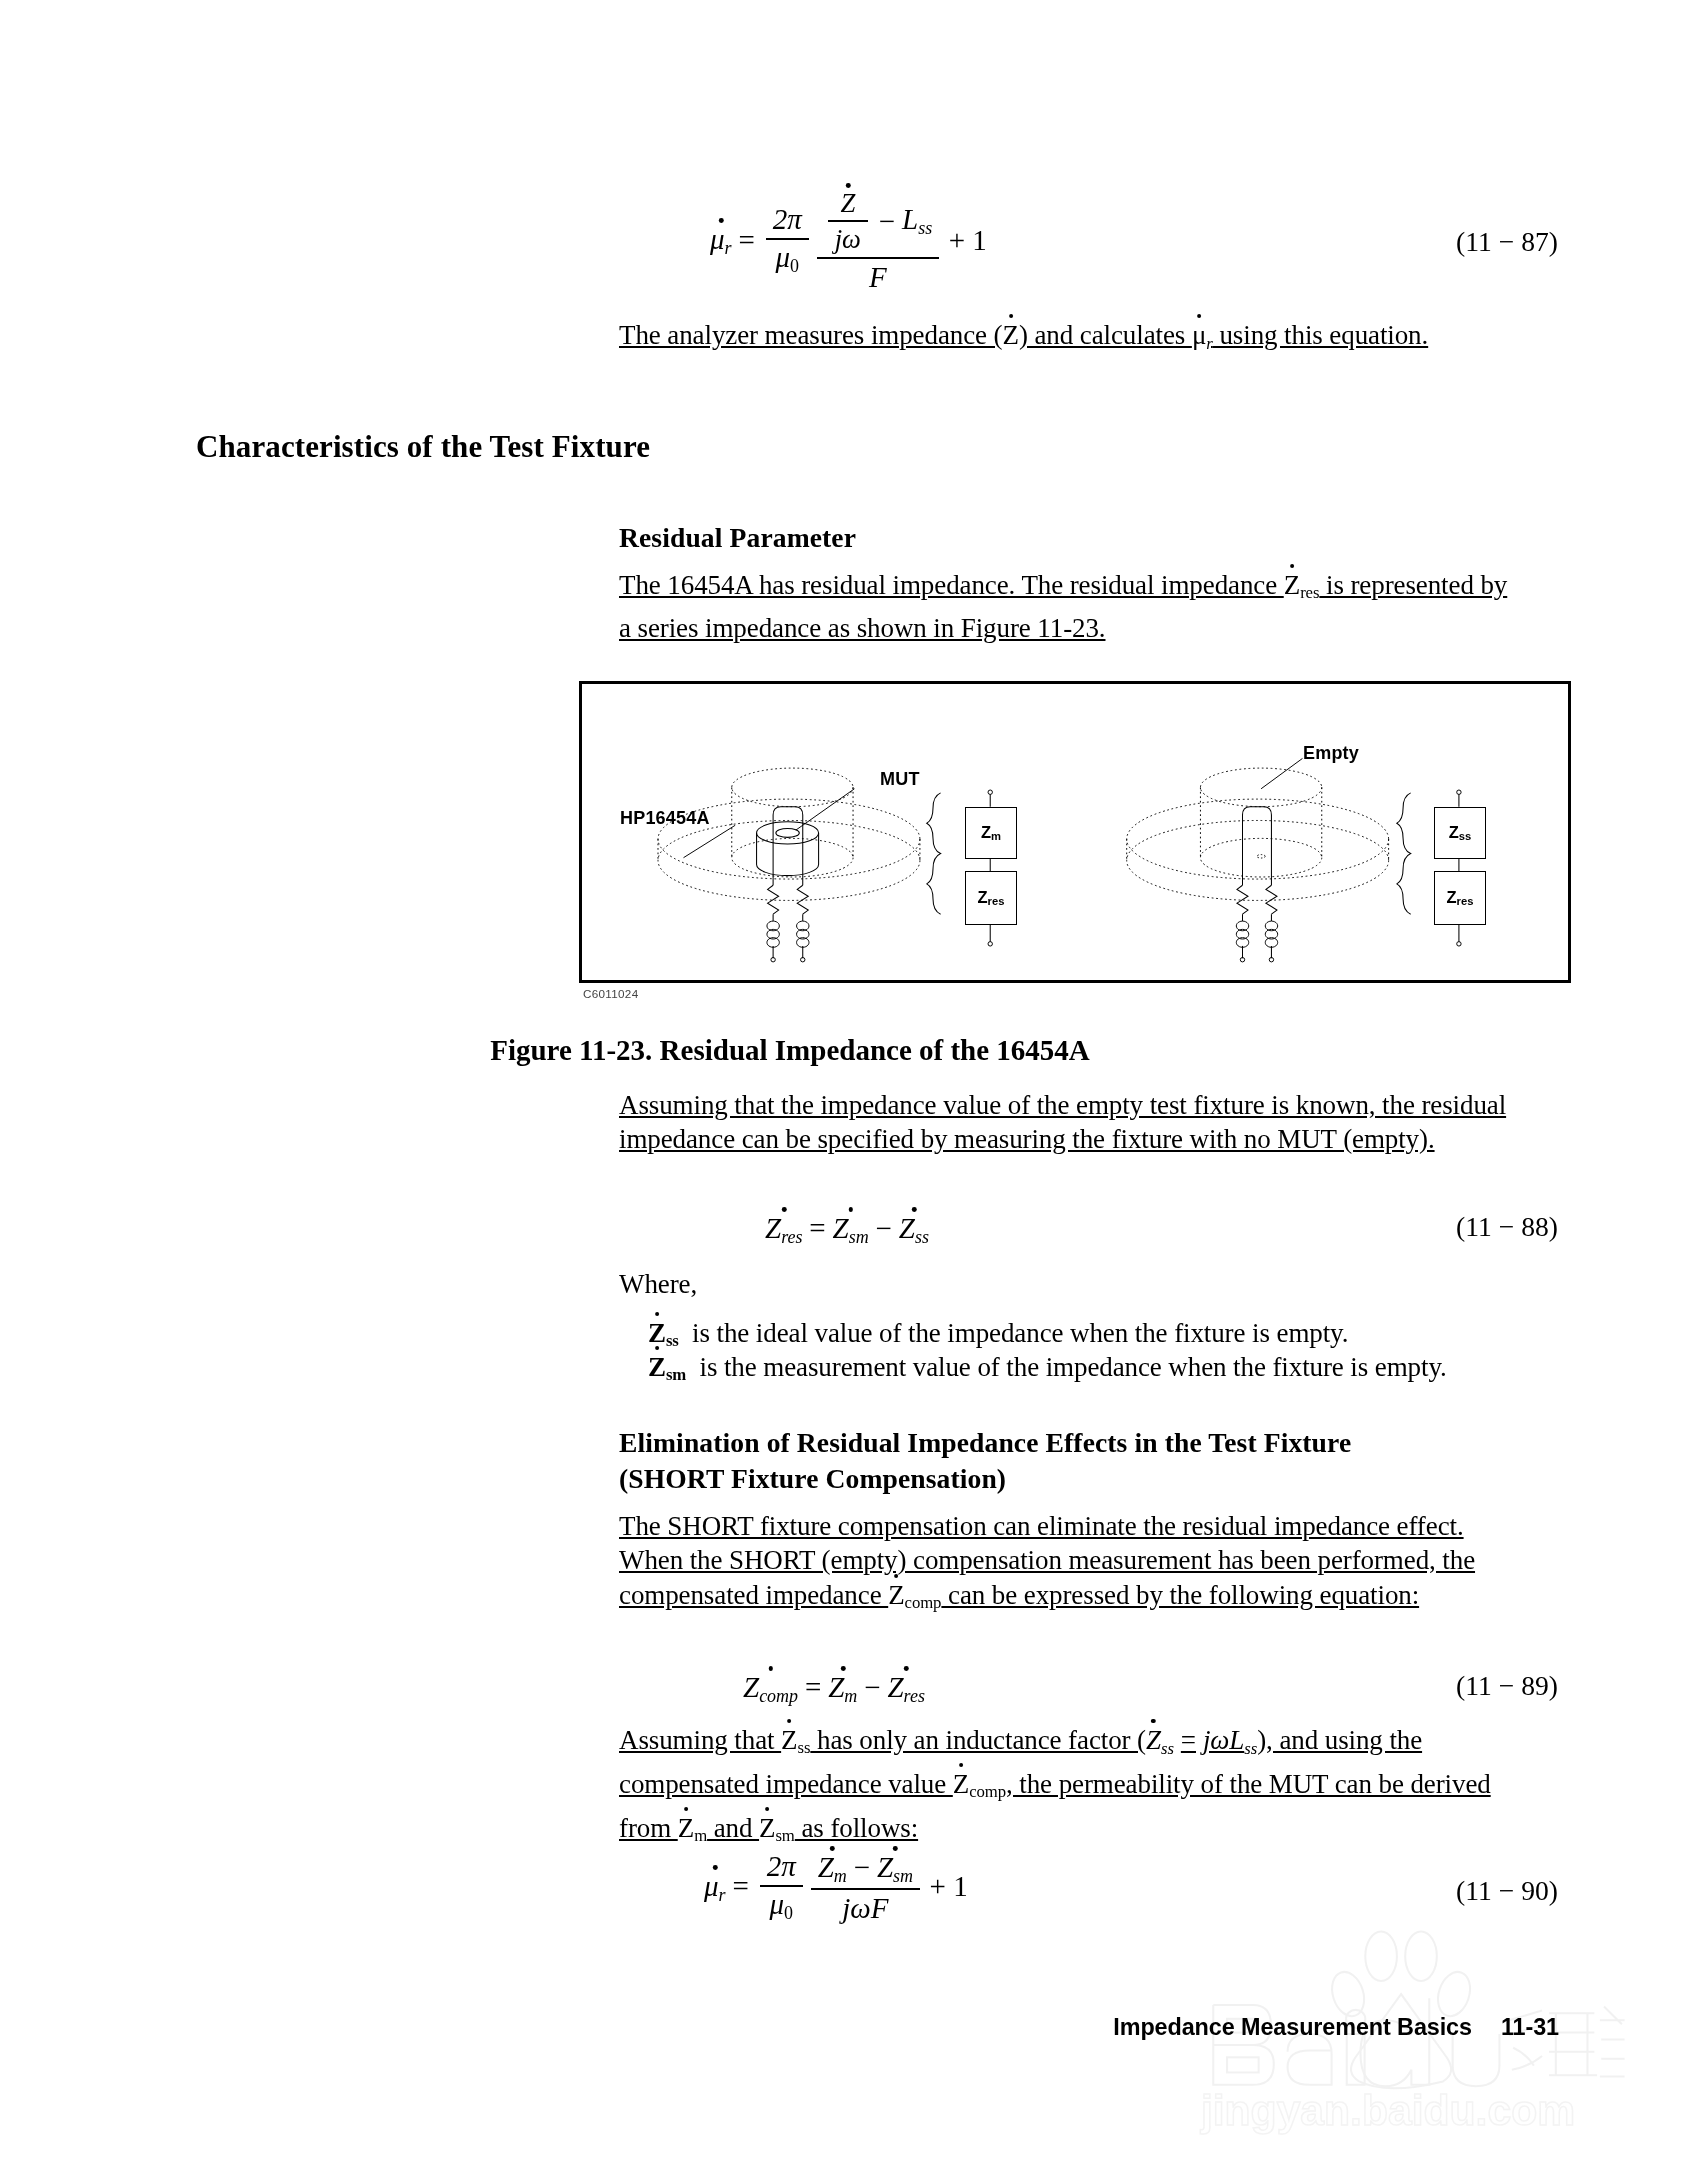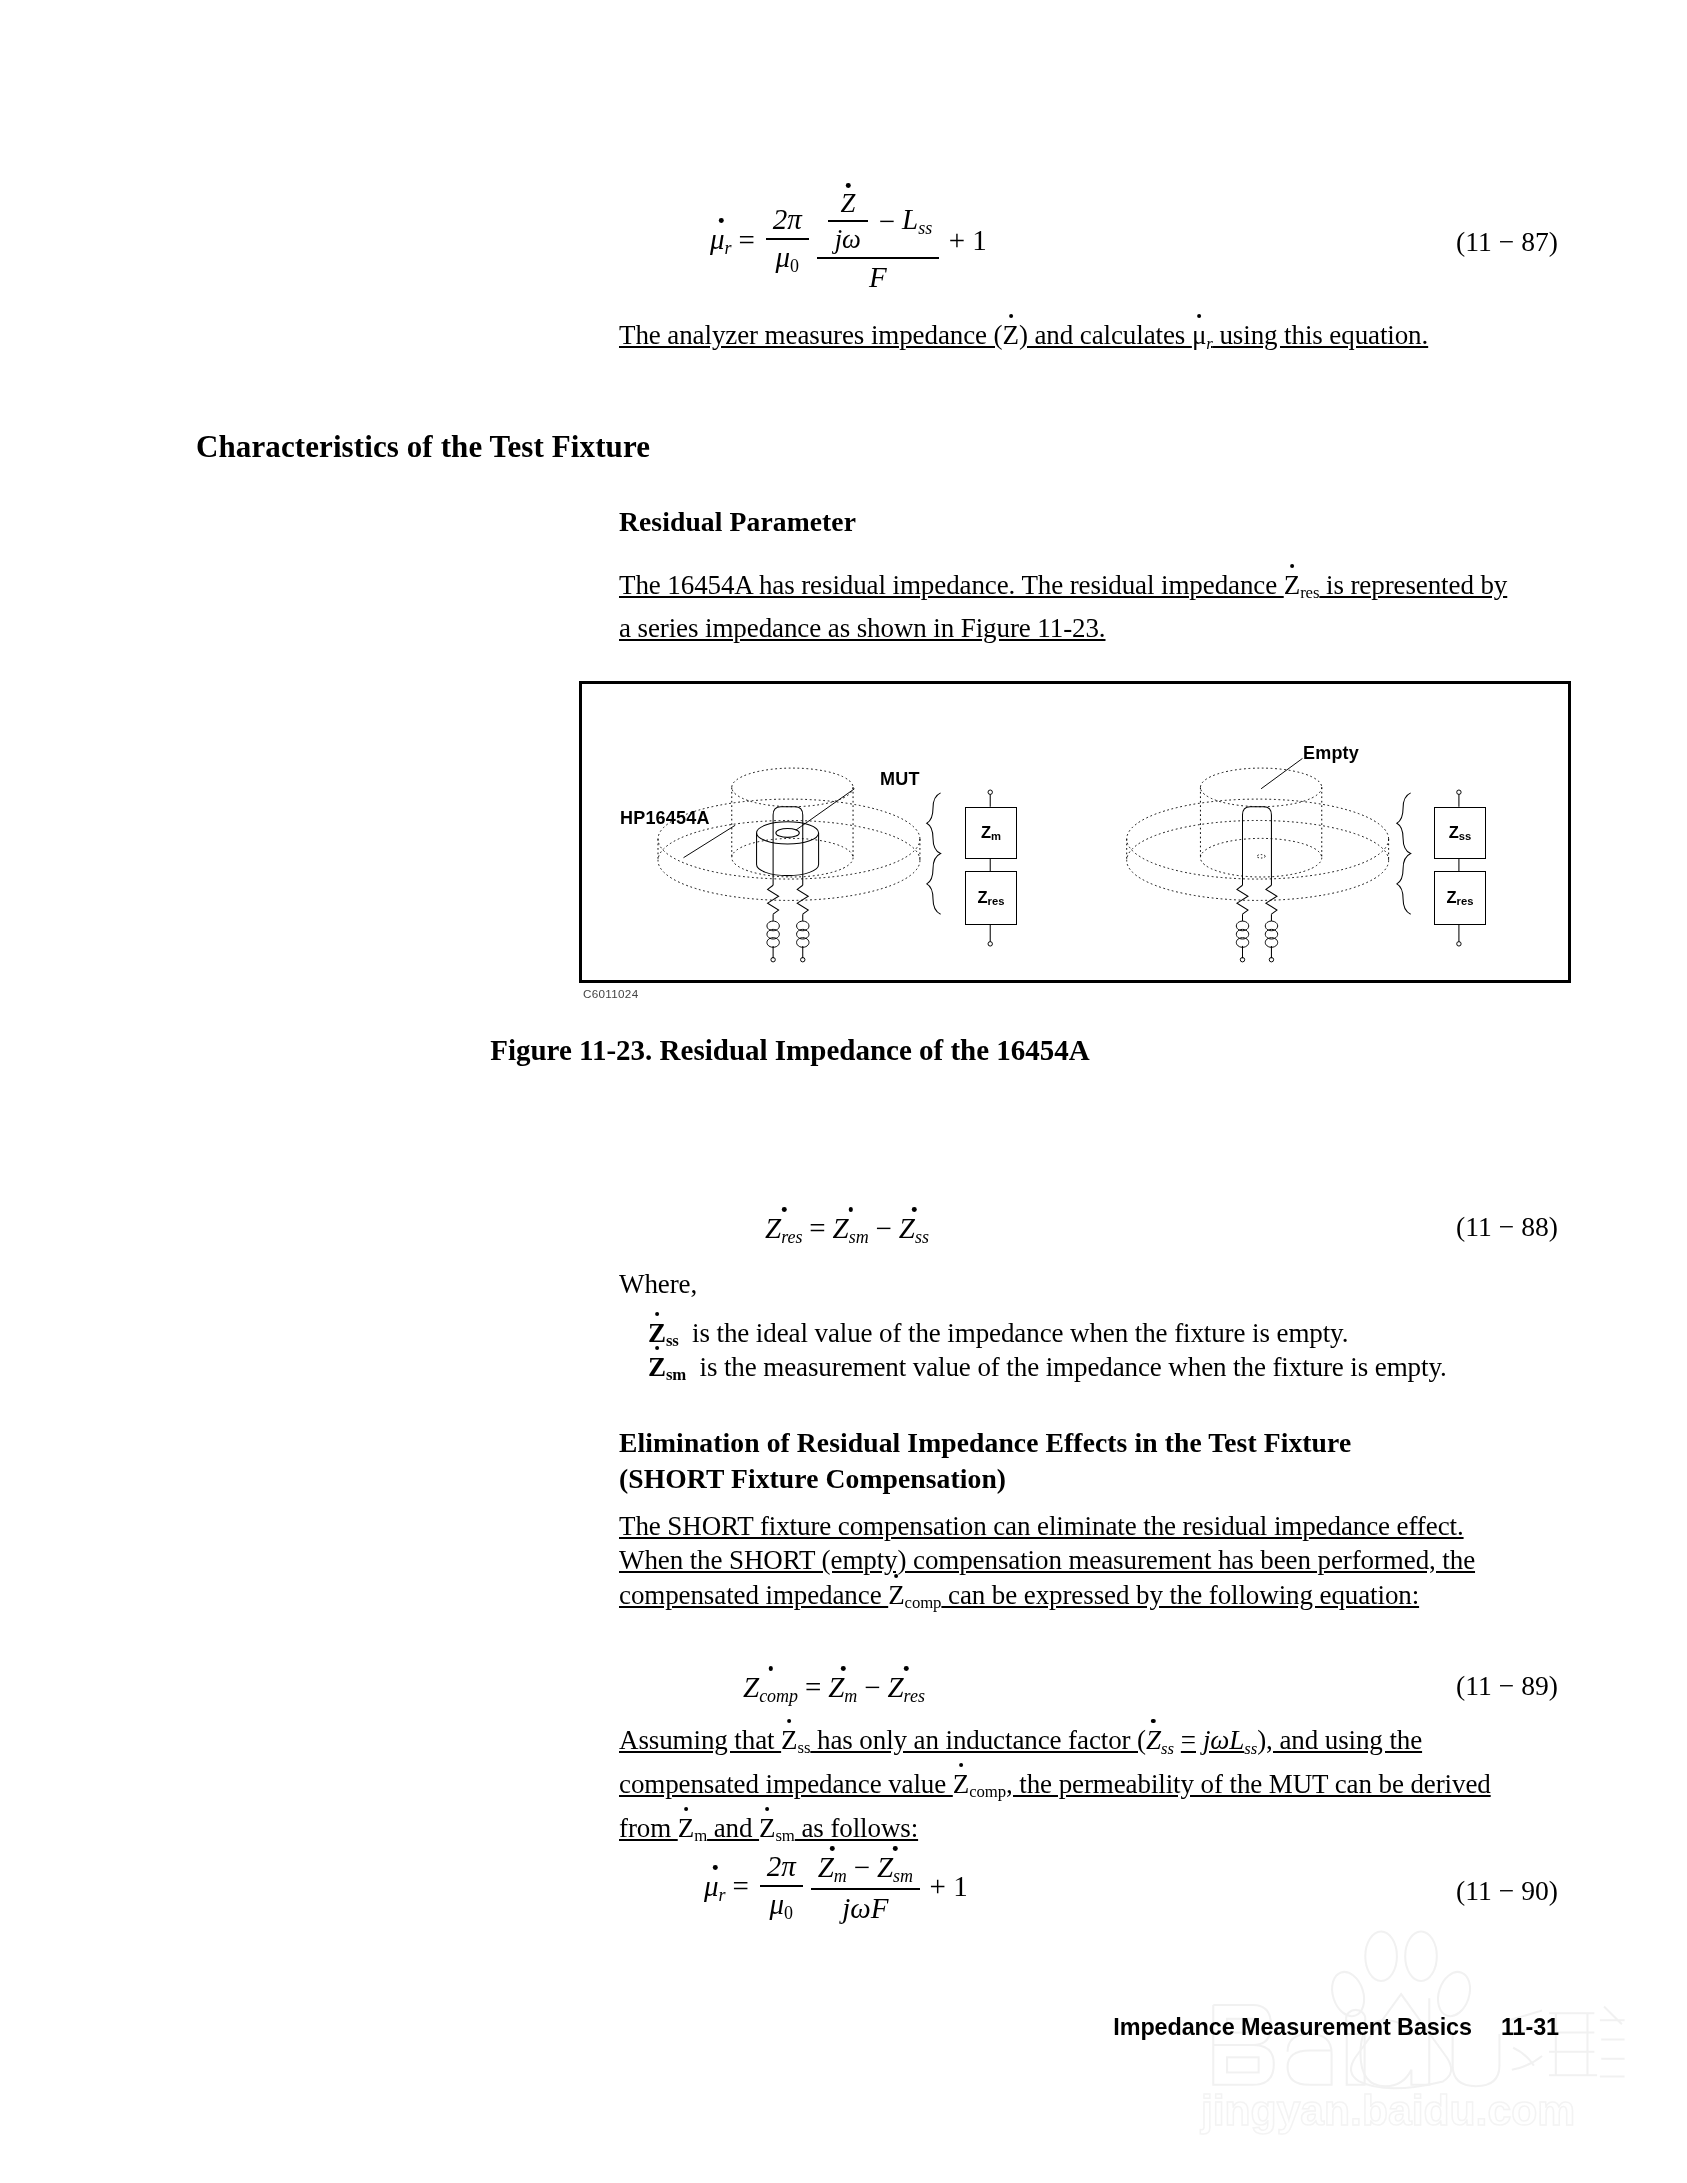--- a/index.html
+++ b/index.html
@@ -244,21 +244,21 @@
     </div>
     <div class="eq-num" style="top:41px;">(11 − 87)</div>
   </div>
 
   <div class="body-text indent-l text-col" style="top:317px;">
     <span>The analyzer measures impedance (</span><span class="im"><span class="dotted-var">Z</span></span><span>) and calculates </span><span class="im math"><span class="dotted-var">μ</span><sub class="sfx">r</sub></span><span> using this equation.</span>
   </div>
 
   <div class="h1-section" style="top:429px;">Characteristics of the Test Fixture</div>
 
-  <div class="h2-section" style="top:504px; width:889px;">Residual Parameter</div>
+  <div class="h2-section" style="top:520px; width:889px;">Residual Parameter</div>
 
   <div class="body-text indent-l text-col" style="top:531px;margin-top:36px;">
     <span>The 16454A has residual impedance.  The residual impedance </span><span class="im"><span class="dotted-var">Z</span><sub class="sfx-up">res</sub></span><span> is represented by a series impedance as shown in Figure 11-23.</span>
   </div>
 
   <div class="figure-box">
     <svg width="986" height="295" viewBox="0 0 1430 428" style="display:block;">
       <g fill="none" stroke="#000" stroke-width="1.4">
 
         <ellipse cx="300" cy="225" rx="190" ry="58" stroke-dasharray="2.5 4"></ellipse>
@@ -363,20 +363,21 @@
       <span><span>Z</span><sub>ss</sub></span>
     </div>
     <div class="zbox" style="left:852px; top:187px; width:50px; height:52px;">
       <span><span>Z</span><sub>res</sub></span>
     </div>
   </div>
 
   <div class="fig-code">C6011024</div>
   <div class="fig-caption">Figure 11-23. Residual Impedance of the 16454A</div>
 
+  <div class="body-text indent-l text-col" style="top:1088px;">Assuming that the impedance value of the empty test fixture is known, the residual impedance can be specified by measuring the fixture with no MUT (empty).</div>
 
   <div class="eqrow" style="left:0; top:1205px; height:48px;">
     <div class="eq-body math" style="margin-left:765px;">
       <span class="dotted-var"><span>Z</span><sub class="sfx">res</sub></span>
       <span class="op">=</span>
       <span class="dotted-var"><span>Z</span><sub class="sfx">sm</sub></span>
       <span class="op">−</span>
       <span class="dotted-var"><span>Z</span><sub class="sfx">ss</sub></span>
     </div>
     <div class="eq-num" style="top:5.5px;">(11 − 88)</div>

